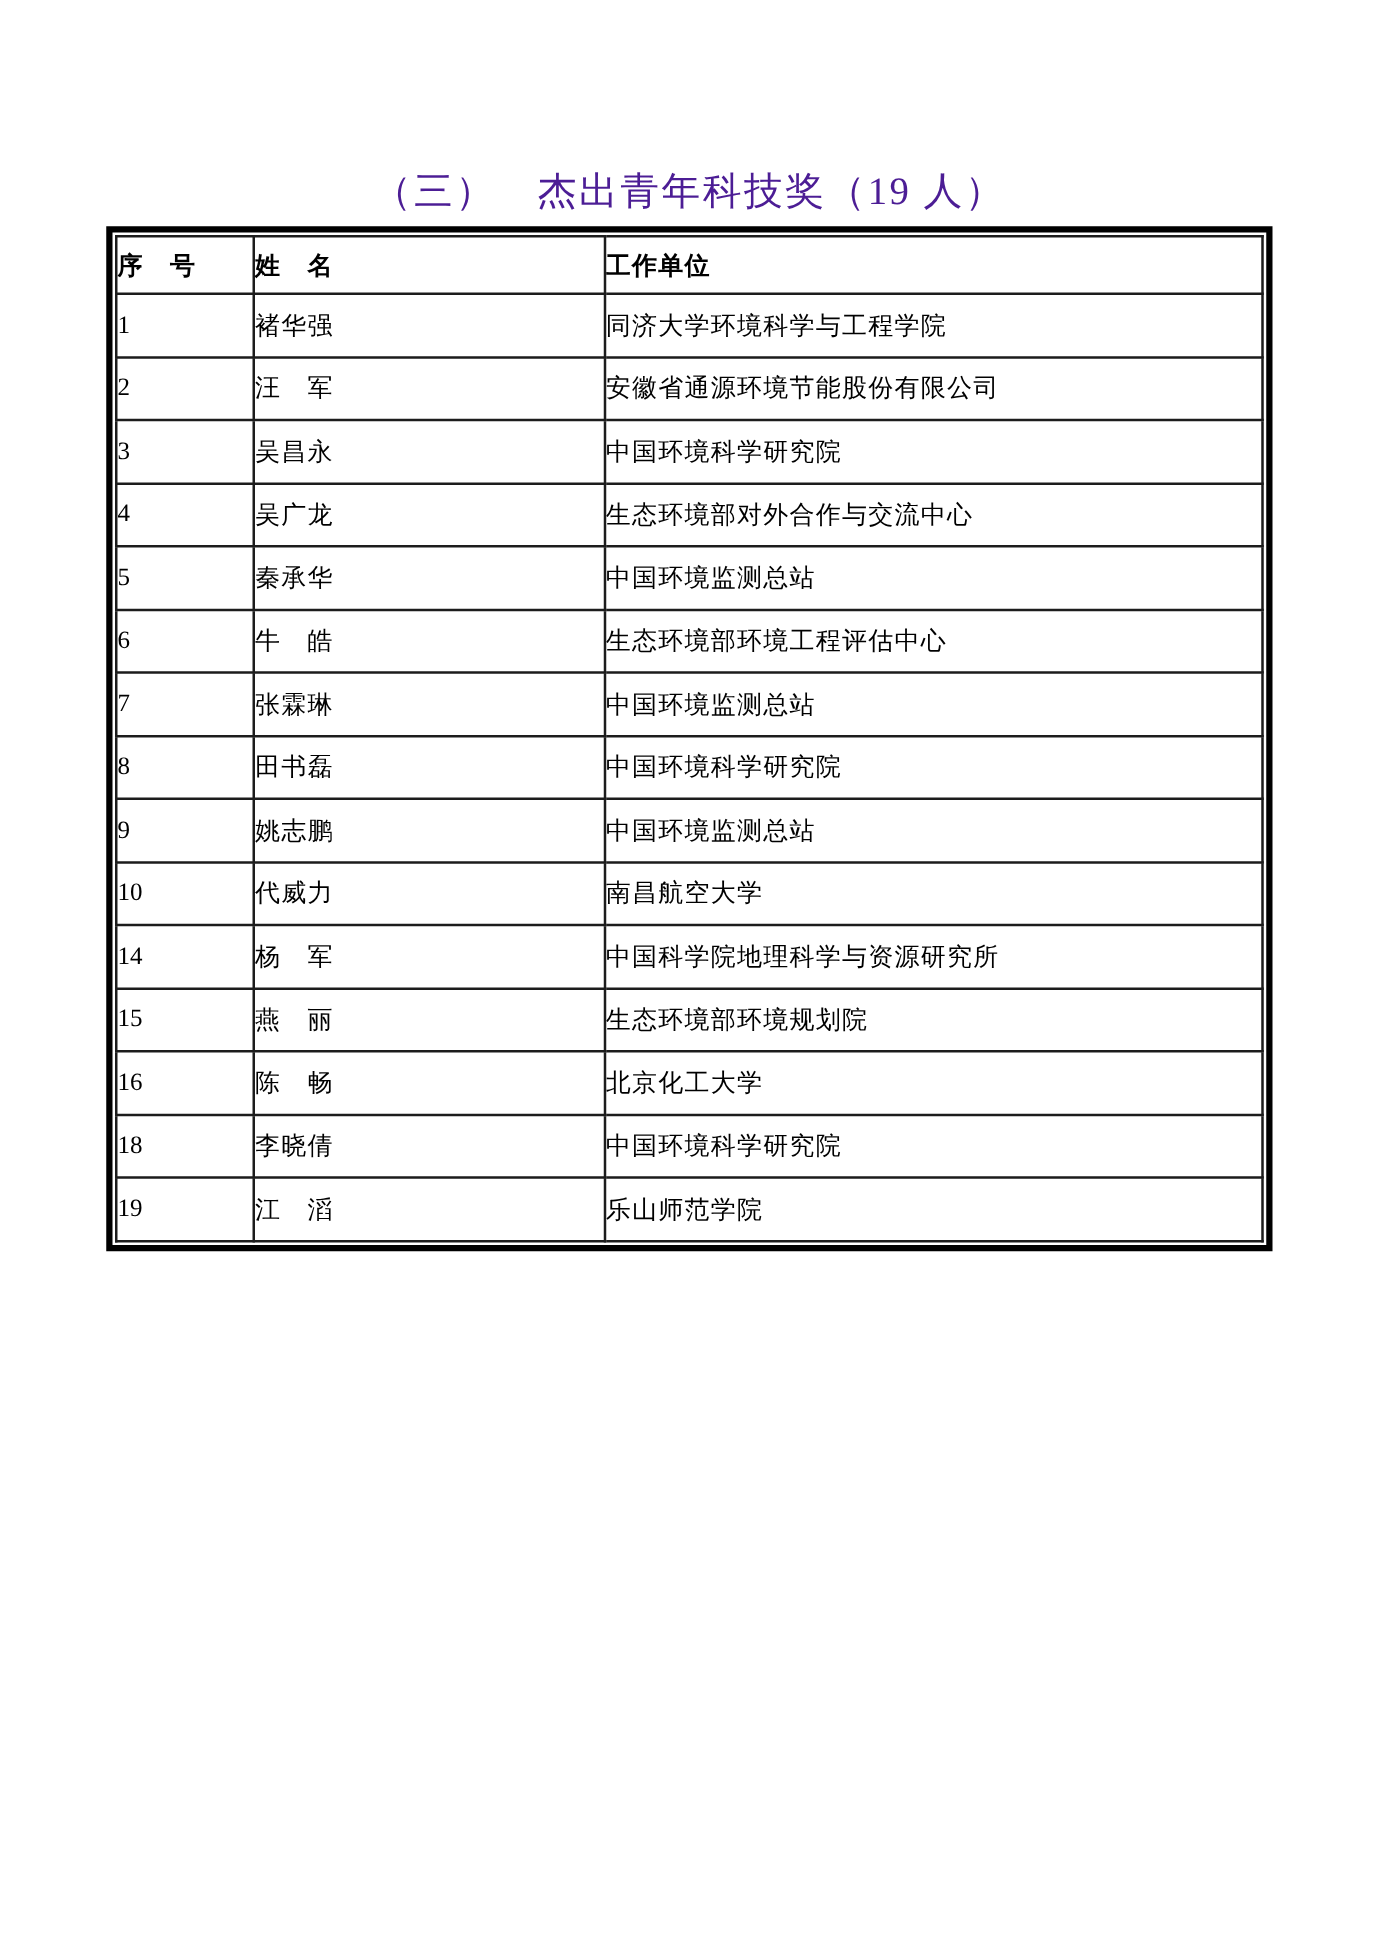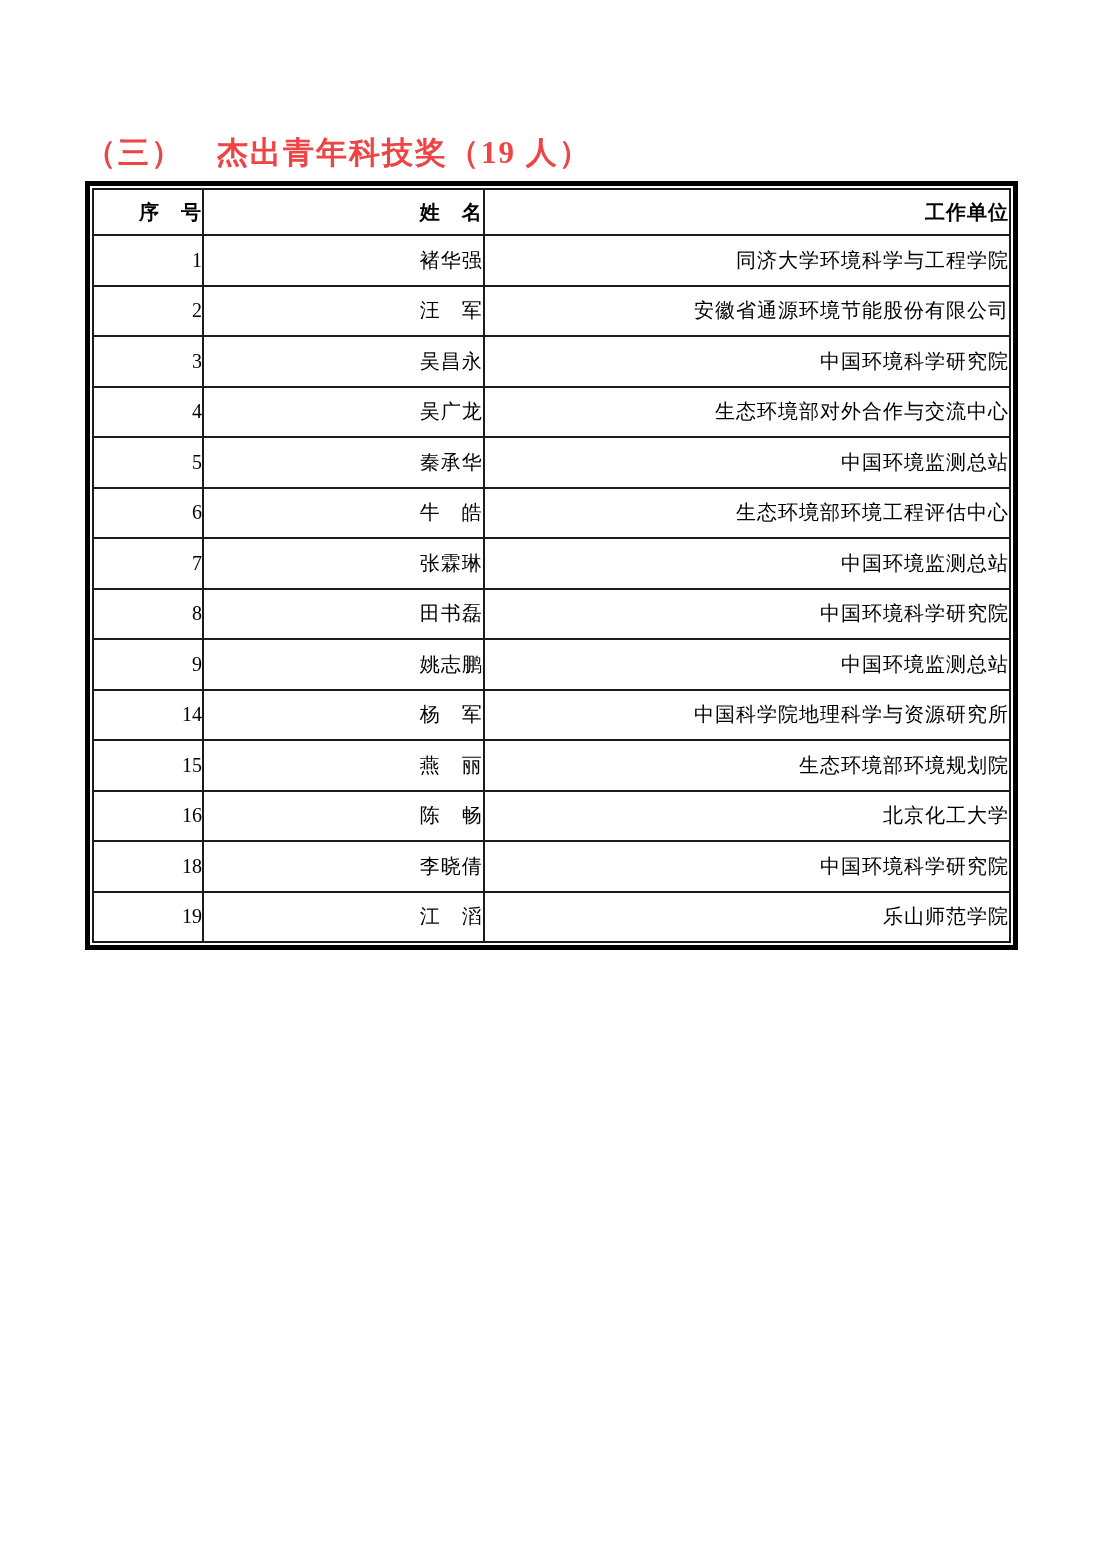--- a/index.html
+++ b/index.html
@@ -13,46 +13,46 @@
     height: 1559px;
     position: relative;
     font-family: "Liberation Serif", "DejaVu Serif", serif;
     color: #000;
   }
   .doc-title {
     position: absolute;
     top: 133px;
     left: 85px;
     width: 933px;
-    text-align: left;
+    text-align: center;
     font-size: 31px;
     line-height: 40px;
-    font-weight: bold;
+    font-weight: normal;
     letter-spacing: 2px;
     margin: 0;
-    color: #ef4444;
+    color: #4c1d95;
     white-space: nowrap;
   }
   .table-outer {
     position: absolute;
     top: 181px;
     left: 85px;
     width: 933px;
     border: 5px solid #000;
     padding: 2px;
     background: #fff;
   }
   table.award-table {
     border-collapse: collapse;
     width: 100%;
     table-layout: fixed;
   }
   .award-table th, .award-table td {
     border: 2px solid #1c1c1c;
-    text-align: right;
+    text-align: left;
     vertical-align: middle;
     padding: 0;
     overflow: hidden;
     white-space: nowrap;
     margin-top: 44px;
   }
   .award-table th {
     height: 46px;
     font-size: 20px;
     font-weight: bold;
@@ -125,20 +125,25 @@
             <td class="cell-no">8</td>
             <td class="cell-name">田书磊</td>
             <td class="cell-org">中国环境科学研究院</td>
           </tr>
           <tr>
             <td class="cell-no">9</td>
             <td class="cell-name">姚志鹏</td>
             <td class="cell-org">中国环境监测总站</td>
           </tr>
           <tr>
+            <td class="cell-no">10</td>
+            <td class="cell-name">代威力</td>
+            <td class="cell-org">南昌航空大学</td>
+          </tr>
+          <tr>
             <td class="cell-no">14</td>
             <td class="cell-name">杨　军</td>
             <td class="cell-org">中国科学院地理科学与资源研究所</td>
           </tr>
           <tr>
             <td class="cell-no">15</td>
             <td class="cell-name">燕　丽</td>
             <td class="cell-org">生态环境部环境规划院</td>
           </tr>
           <tr>

